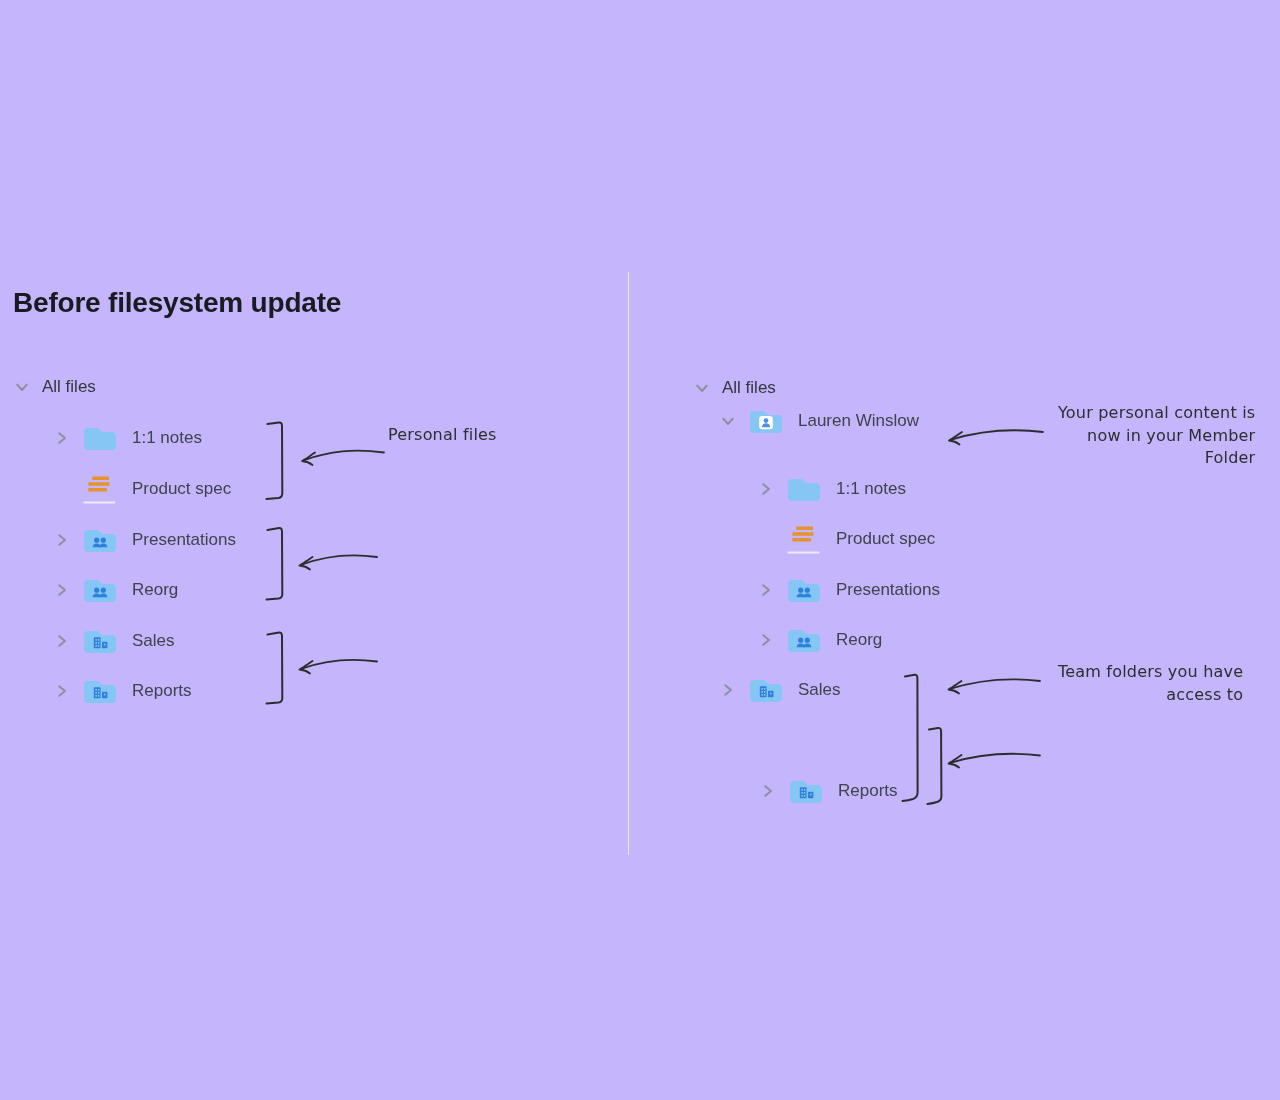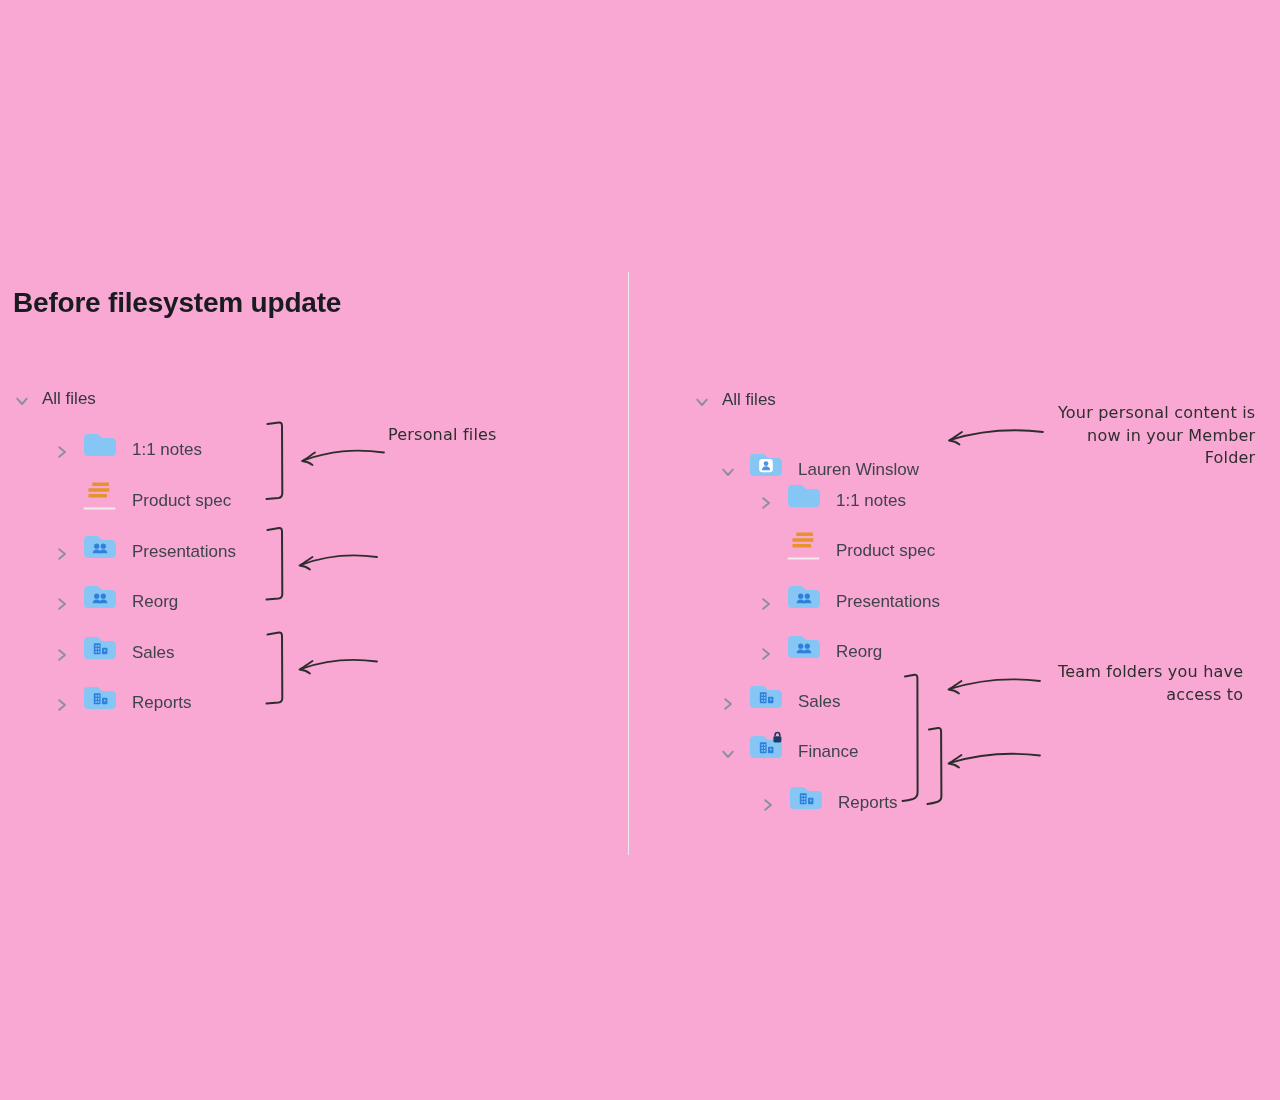--- a/index.html
+++ b/index.html
@@ -1,20 +1,20 @@
 <!DOCTYPE html>
 <html><head>
 <meta charset="utf-8">
 <style>
   html,body{margin:0;padding:0;background:#ffffff;}
-  .canvas{position:relative;width:1280px;height:1100px;overflow:hidden;background:#f9a8d4;
+  .canvas{position:relative;width:1280px;height:1100px;overflow:hidden;background:#c4b5fd;
           font-family:"Liberation Sans",sans-serif;}
   .panel-title{position:absolute;font-size:28px;font-weight:700;color:#181b20;letter-spacing:-0.2px;white-space:nowrap;}
   .divider{position:absolute;left:628px;top:272px;width:1px;height:583px;background:#ebebeb;}
-  .row{position:absolute;height:44px;display:flex;align-items:flex-end;}
+  .row{position:absolute;height:44px;display:flex;align-items:center;}
   .chev{width:16px;height:16px;margin-right:12px;flex:none;}
   .chev.spacer{visibility:hidden;}
   .ic{width:36px;height:32px;margin-right:14px;flex:none;}
   .lbl{font-size:17px;color:#3f434a;white-space:nowrap;}
   .root .lbl{color:#34373c;}
   .ann{position:absolute;font-family:cursive,"DejaVu Sans",sans-serif;font-size:16px;line-height:22.5px;
        color:#2e2e2e;white-space:pre-line;letter-spacing:0.2px;text-align:right;}
   .overlay{position:absolute;left:0;top:0;pointer-events:none;}
   .ink{stroke:#2d2d2d;fill:none;stroke-linecap:round;stroke-linejoin:round;}
   .bracket{stroke-width:2;}
@@ -161,21 +161,21 @@
   <div class="ann" style="left:388px;top:424px">Personal files</div>
 
 
   <div class="row root" style="left:694px;top:366px">
     <svg class="chev">
         <use href="#sym-chev-down"></use>
       </svg>
     <span class="lbl">All files</span>
   </div>
 
-  <div class="row" style="left:720px;top:436px">
+  <div class="row" style="left:720px;top:399px">
     <svg class="chev">
         <use href="#sym-chev-down"></use>
       </svg>
     <svg class="ic">
         <use href="#sym-folder-member"></use>
       </svg>
     <span class="lbl">Lauren Winslow</span>
   </div>
   <div class="row" style="left:758px;top:467px">
     <svg class="chev">
@@ -212,29 +212,20 @@
     <span class="lbl">Reorg</span>
   </div>
   <div class="row" style="left:720px;top:668px">
     <svg class="chev">
         <use href="#sym-chev-right"></use>
       </svg>
     <svg class="ic">
         <use href="#sym-folder-team"></use>
       </svg>
     <span class="lbl">Sales</span>
-  </div>
-  <div class="row" style="left:720px;top:718px">
-    <svg class="chev">
-        <use href="#sym-chev-down"></use>
-      </svg>
-    <svg class="ic">
-        <use href="#sym-folder-team-lock"></use>
-      </svg>
-    <span class="lbl">Finance</span>
   </div>
   <div class="row" style="left:760px;top:769px">
     <svg class="chev">
         <use href="#sym-chev-right"></use>
       </svg>
     <svg class="ic">
         <use href="#sym-folder-team"></use>
       </svg>
     <span class="lbl">Reports</span>
   </div>

